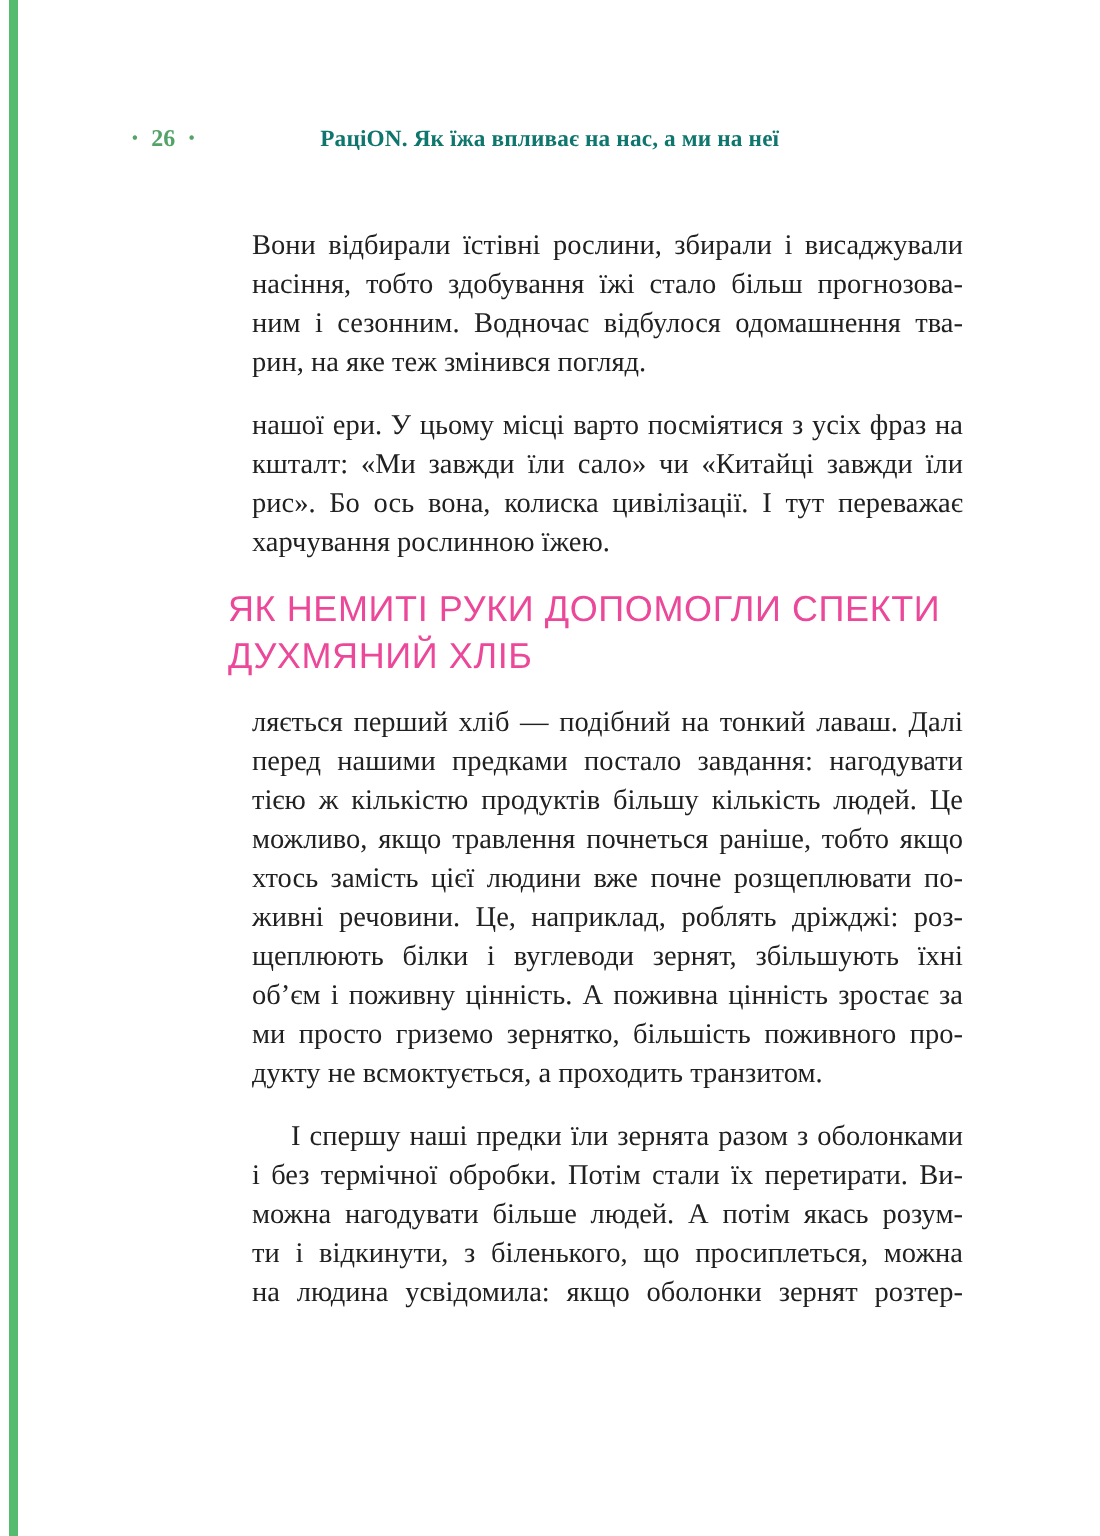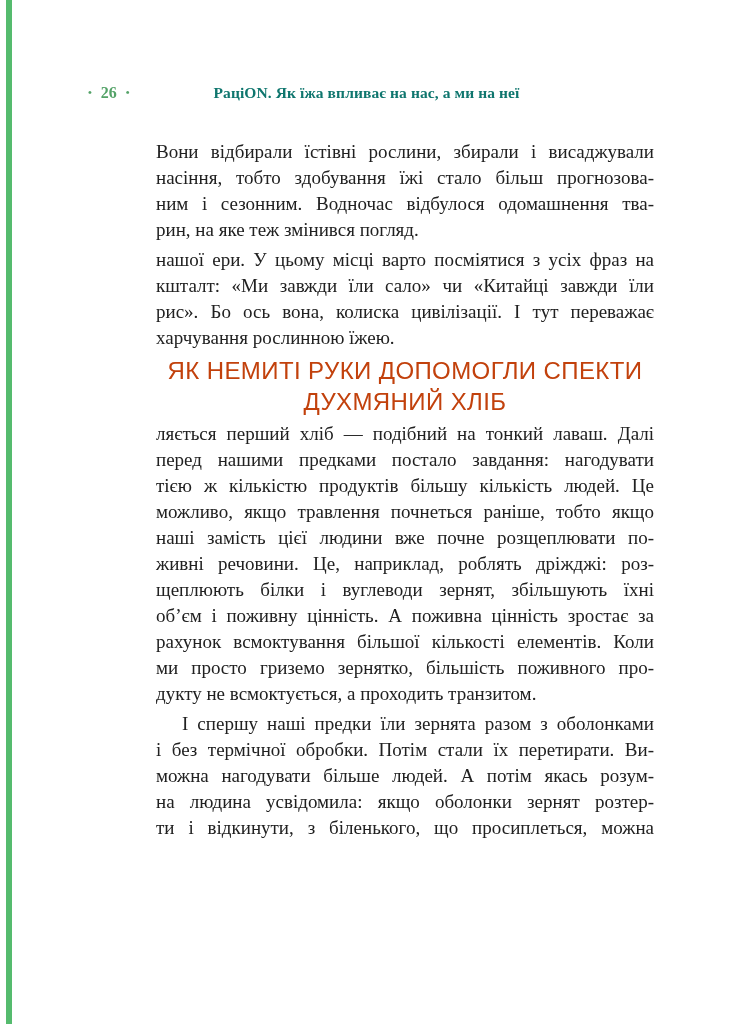--- a/index.html
+++ b/index.html
@@ -50,37 +50,36 @@
     color: #0f766e;
     letter-spacing: 0.1px;
   }
   .body-text {
     position: absolute;
     left: 152px; top: 135px;
     width: 506px;
     color: #212121;
     font-size: 19px;
   }
-  .paragraph { margin: 4px; }
+  .paragraph { margin: 16px; }
   .line {
     line-height: 26px;
     text-align: justify;
     text-align-last: justify;
     white-space: normal;
   }
   .line.lastline { text-align-last: left; }
   .line.indent { text-indent: 26px; }
   .section-heading {
     margin-bottom: 4px;
-    color: #c2410c;
+    color: #ec4899;
     font-family: "Liberation Sans", sans-serif;
     font-size: 24px;
     font-weight: 500;
     letter-spacing: 0.4px;
-    text-align: center;
   }
   .heading-line { line-height: 31px; }
 </style>
 </head>
 <body>
 
 <div class="page">
 
   <div class="accent-stripe"></div>
 
@@ -108,30 +107,29 @@
       </div>
       <div class="section-heading">
         <div class="heading-line">ЯК НЕМИТІ РУКИ ДОПОМОГЛИ СПЕКТИ</div>
         <div class="heading-line">ДУХМЯНИЙ ХЛІБ</div>
       </div>
       <div class="paragraph">
         <div class="line">ляється перший хліб — подібний на тонкий лаваш. Далі</div>
         <div class="line">перед нашими предками постало завдання: нагодувати</div>
         <div class="line">тією ж кількістю продуктів більшу кількість людей. Це</div>
         <div class="line">можливо, якщо травлення почнеться раніше, тобто якщо</div>
-        <div class="line">наші замість цієї людини вже почне розщеплювати по-</div>
+        <div class="line">хтось замість цієї людини вже почне розщеплювати по-</div>
         <div class="line">живні речовини. Це, наприклад, роблять дріжджі: роз-</div>
         <div class="line">щеплюють білки і вуглеводи зернят, збільшують їхні</div>
         <div class="line">об’єм і поживну цінність. А поживна цінність зростає за</div>
-        <div class="line">рахунок всмоктування більшої кількості елементів. Коли</div>
         <div class="line">ми просто гриземо зернятко, більшість поживного про-</div>
         <div class="line lastline">дукту не всмоктується, а проходить транзитом.</div>
       </div>
       <div class="paragraph">
         <div class="line indent">І спершу наші предки їли зернята разом з оболонками</div>
         <div class="line">і без термічної обробки. Потім стали їх перетирати. Ви-</div>
         <div class="line">можна нагодувати більше людей. А потім якась розум-</div>
+        <div class="line">ти і відкинути, з біленького, що просиплеться, можна</div>
         <div class="line">на людина усвідомила: якщо оболонки зернят розтер-</div>
-        <div class="line">ти і відкинути, з біленького, що просиплеться, можна</div>
       </div>
     </div>
 
 </div>
 
 </body></html>

